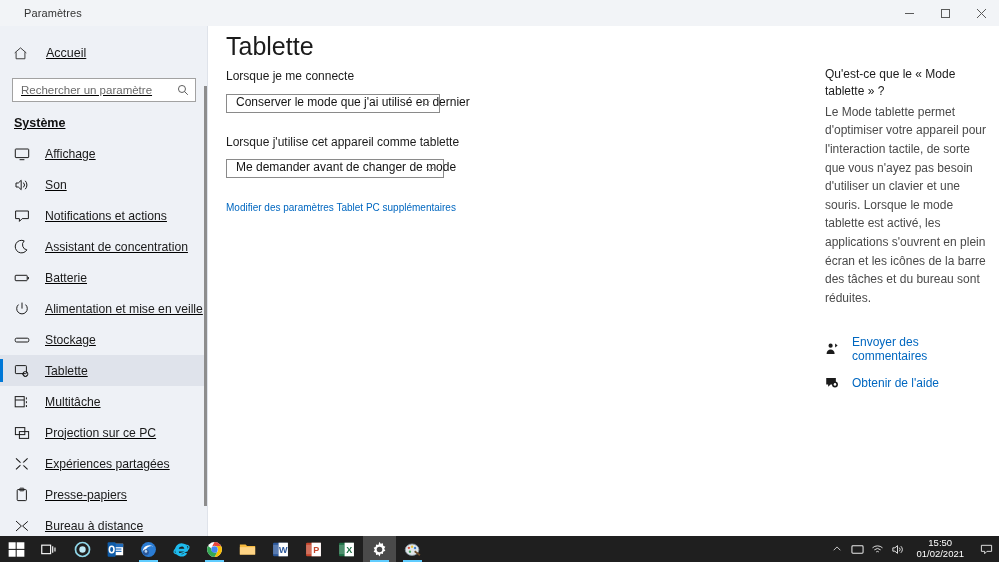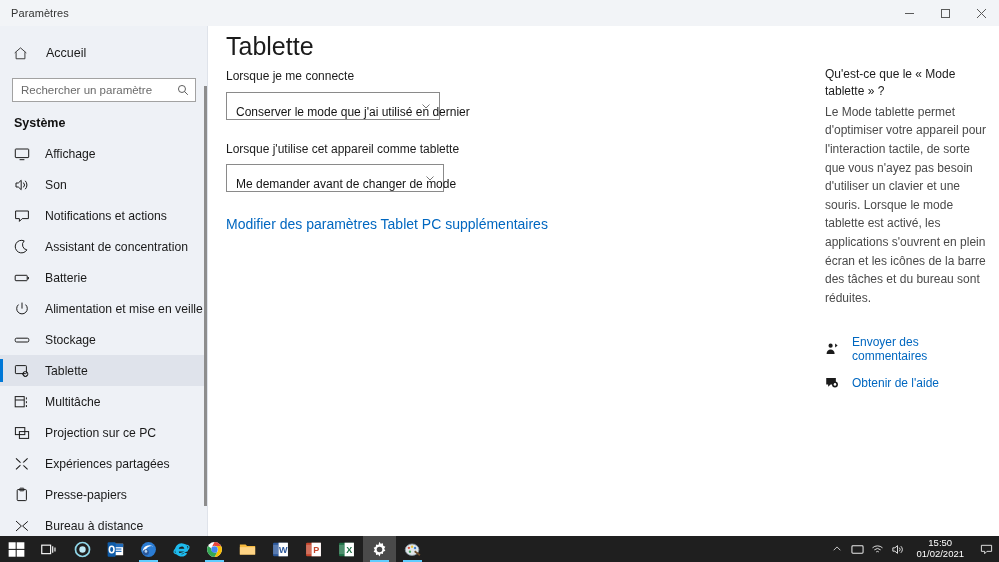--- a/index.html
+++ b/index.html
@@ -12,40 +12,41 @@
   #app { position: relative; width: 999px; height: 562px; }
 
   
   .titlebar {
     position: absolute; top: 0; left: 0;
     width: 999px; height: 26px;
     background: #f2f4f7;
     display: flex; align-items: center;
   }
   .titlebar-caption {
-    font-size: 11px; color: #333; padding-left: 11px;
+    font-size: 11px; color: #333; padding-left: 24px;
     letter-spacing: .1px;
   }
   .win-controls {
     position: absolute; right: 0; top: 0;
     height: 26px; display: flex;
   }
   .win-btn {
     width: 36px; height: 26px;
     display: flex; align-items: center; justify-content: center;
     color: #5a5a5a;
   }
   .win-btn svg { display: block; }
 
   
   .sidebar {
     position: absolute; left: 0; top: 26px;
     width: 208px; height: 510px;
     background: #eef1f6;
     overflow: hidden;
+    text-decoration: underline;
   }
   .home-row {
     display: flex; align-items: center;
     height: 30px; margin-top: 12px; padding-left: 13px;
     cursor: default;
   }
   .home-icon { width: 20px; display: flex; align-items: center; color:#333; }
   .home-label { font-size: 12.5px; color: #1b1b1b; padding-left: 13px; }
 
   .search-wrap { padding: 10px 12px 0 12px; }
@@ -118,39 +119,39 @@
     font-size: 25px; color: #1b1b1b; font-weight: normal;
   }
   .settings-col { position: absolute; left: 18px; top: 43px; width: 560px; }
 
   .field-label {
     font-size: 12px; color: #1b1b1b;
     margin-bottom: 7px; line-height: 1.3;
   }
   .combo {
     position: relative;
-    height: 28px; background: #fff;
+    height: 19px; background: #fff;
     border: 1px solid #8a8a8a;
-    display: inline-flex; align-items: flex-end;
+    display: inline-flex; align-items: flex-start;
     cursor: default; min-width: 180px;
   }
   .combo-text {
     font-size: 12px; color: #141414;
     padding: 0 30px 0 9px; white-space: nowrap;
   }
   .combo-arrow {
     position: absolute; right: 8px; top: 50%;
     transform: translateY(-50%);
     color: #5c5c5c; display: flex;
   }
   .field-block + .field-block { margin-top: 22px; }
 
   .inline-link {
     display: inline-block; margin-top: 24px;
-    font-size: 14px; color: #0067c0;
+    font-size: 10px; color: #0067c0;
     text-decoration: none; cursor: pointer;
   }
 
   
   .help-panel {
     position: absolute; left: 617px; top: 40px; width: 162px;
   }
   .help-heading {
     font-size: 12px; color: #1b1b1b;
     line-height: 1.45; margin-bottom: 2px;

